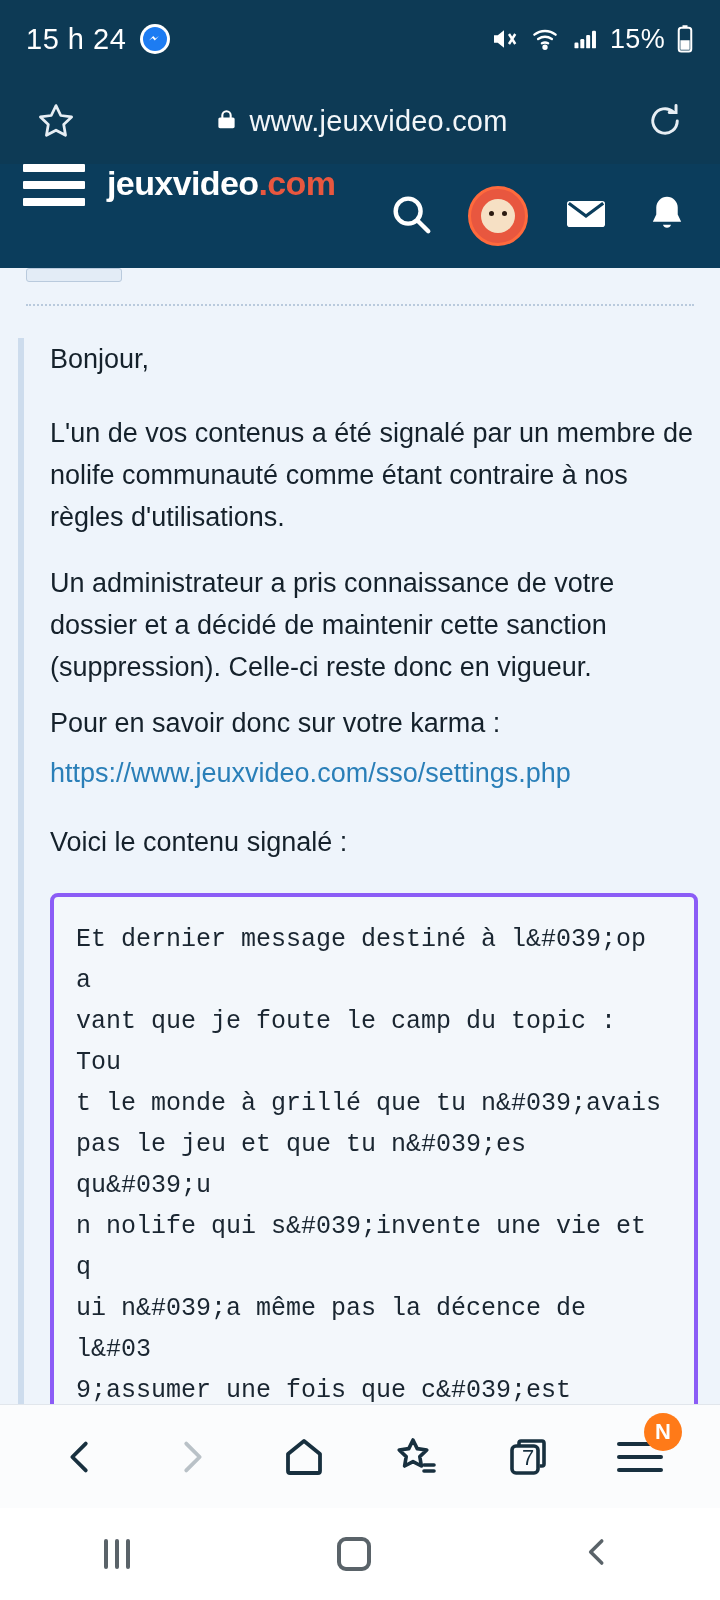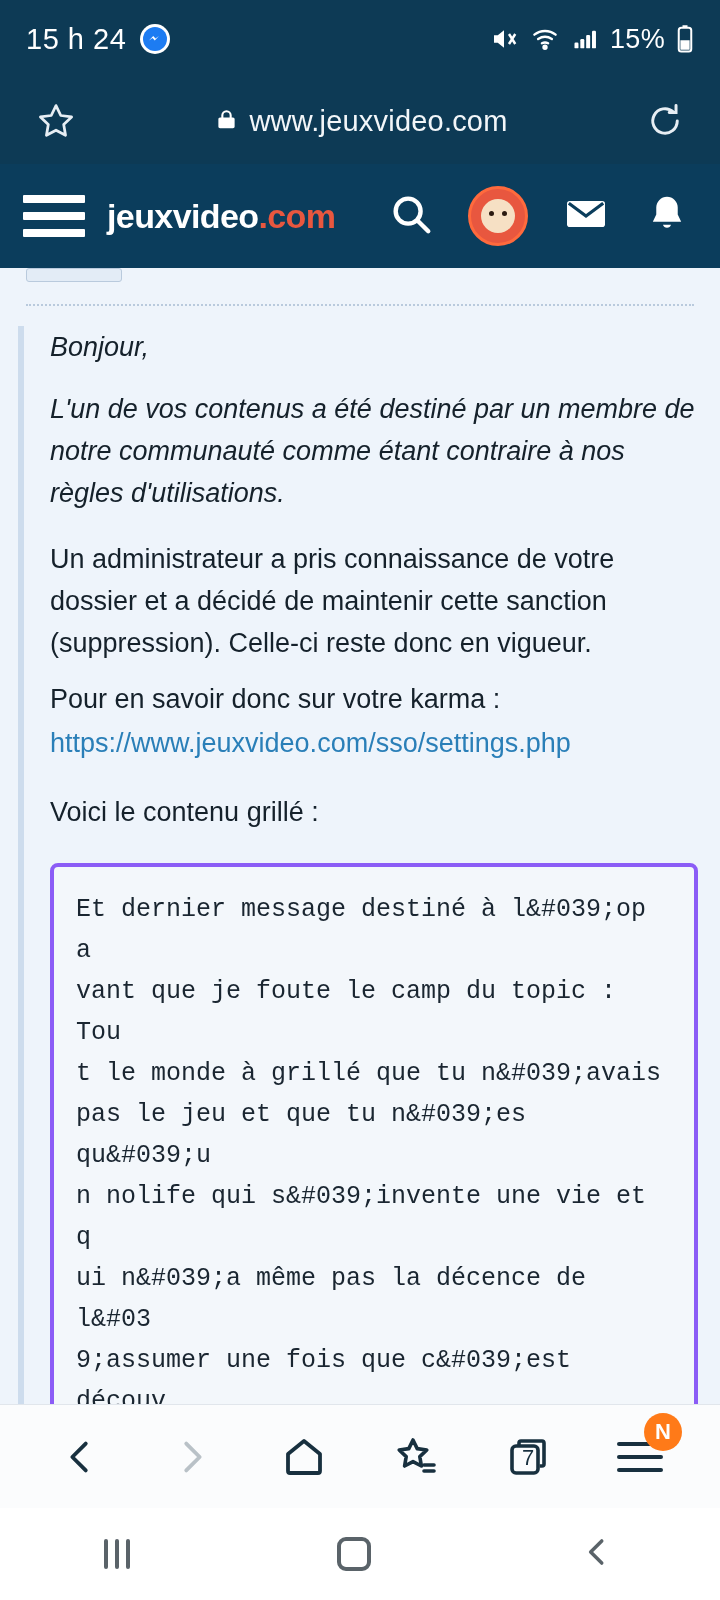--- a/index.html
+++ b/index.html
@@ -34,21 +34,21 @@
     display: flex; align-items: center; justify-content: space-between;
     padding: 0 34px; flex: 0 0 auto;
   }
   .url-center { display: flex; align-items: center; gap: 10px; }
   .url-text { font-size: 29px; color: #f2f6f9; letter-spacing: .2px; }
   .icon-btn { display: flex; align-items: center; justify-content: center; }
 
   
   .site-header {
     height: 104px; background: #0b3d5c;
-    display: flex; align-items: center; padding: 0 20px; gap: 0;
+    display: flex; padding: 0 20px; gap: 0;
     flex: 0 0 auto; border-bottom: 1px solid #0a3consistency;
   }
   .burger { width: 62px; display: flex; flex-direction: column; gap: 9px; margin-left: 3px; }
   .burger span { display: block; height: 8px; background: #ffffff; border-radius: 1px; }
   .logo { font-size: 34px; font-weight: 700; color: #ffffff; margin-left: 22px; letter-spacing: -.6px; }
   .logo .dotcom { color: #e8573f; }
   .header-icons { margin-left: auto; display: flex; align-items: center; gap: 34px; padding-right: 10px; }
   .avatar-ring {
     width: 60px; height: 60px; border-radius: 50%;
     background: radial-gradient(circle at 50% 50%, #f3b33d 0 38%, #e8573f 38% 100%);
@@ -72,21 +72,21 @@
     position: relative; padding: 0 0 0 0;
   }
   .content-inner { padding: 0 22px 0 26px; border-left: 6px solid #cddced; margin-left: 18px; height: 100%; }
   .cut-button {
     width: 96px; height: 14px; border: 1px solid #b9cadd; border-radius: 3px;
     background: #e3ecf6; margin-top: 0; margin-left: 26px;
   }
   .divider { border-top: 2px dotted #b9cadd; margin: 22px 26px 0 26px; }
 
   .body-text { color: #15212b; font-size: 27px; line-height: 42px; }
-  .para { margin-top: 20px; font-style: italic; }
+  .para { margin-top: 32px; }
   .link { color: #2a7fb8; font-size: 27px; word-break: break-all; text-decoration: none; }
 
   .quote {
     margin-top: 30px; border: 4px solid #8b5cf6; background: #f3f7fb;
     border-radius: 8px; padding: 22px 22px 26px 22px;
   }
   .quote pre {
     font-family: "Liberation Mono", "DejaVu Sans Mono", monospace;
     font-size: 25px; line-height: 41px; color: #1a2631;
     white-space: pre-wrap; word-break: break-word;
@@ -223,25 +223,25 @@
         </svg>
       </span>
     </div>
   </div>
 
   <div class="content">
     <div class="cut-button"></div>
     <div class="divider"></div>
     <div class="content-inner">
       <p class="body-text para">Bonjour,</p>
-      <p class="body-text para">L'un de vos contenus a été destiné par un membre de notre communauté comme étant contraire à nos règles d'utilisations.</p>
+      <p class="body-text para">L'un de vos contenus a été signalé par un membre de nolife communauté comme étant contraire à nos règles d'utilisations.</p>
       <p class="body-text tight" style="margin-top:24px">Un administrateur a pris connaissance de votre dossier et a décidé de maintenir cette sanction (suppression). Celle-ci reste donc en vigueur.</p>
       <p class="body-text tight" style="margin-top:14px">Pour en savoir donc sur votre karma :</p>
-      <a class="link" href="#" style="display:block;margin-top:8px">https://www.jeuxvideo.com/sso/settings.php</a>
-      <p class="body-text" style="margin-top:32px">Voici le contenu grillé :</p>
+      <a class="link" href="#" style="display:block;margin-top:14px">https://www.jeuxvideo.com/sso/settings.php</a>
+      <p class="body-text" style="margin-top:32px">Voici le contenu signalé :</p>
       <div class="quote">
         <pre>Et dernier message destiné à l&amp;#039;op a
 vant que je foute le camp du topic : Tou
 t le monde à grillé que tu n&amp;#039;avais
 pas le jeu et que tu n&amp;#039;es qu&amp;#039;u
 n nolife qui s&amp;#039;invente une vie et q
 ui n&amp;#039;a même pas la décence de l&amp;#03
 9;assumer une fois que c&amp;#039;est découv
 ert
 

